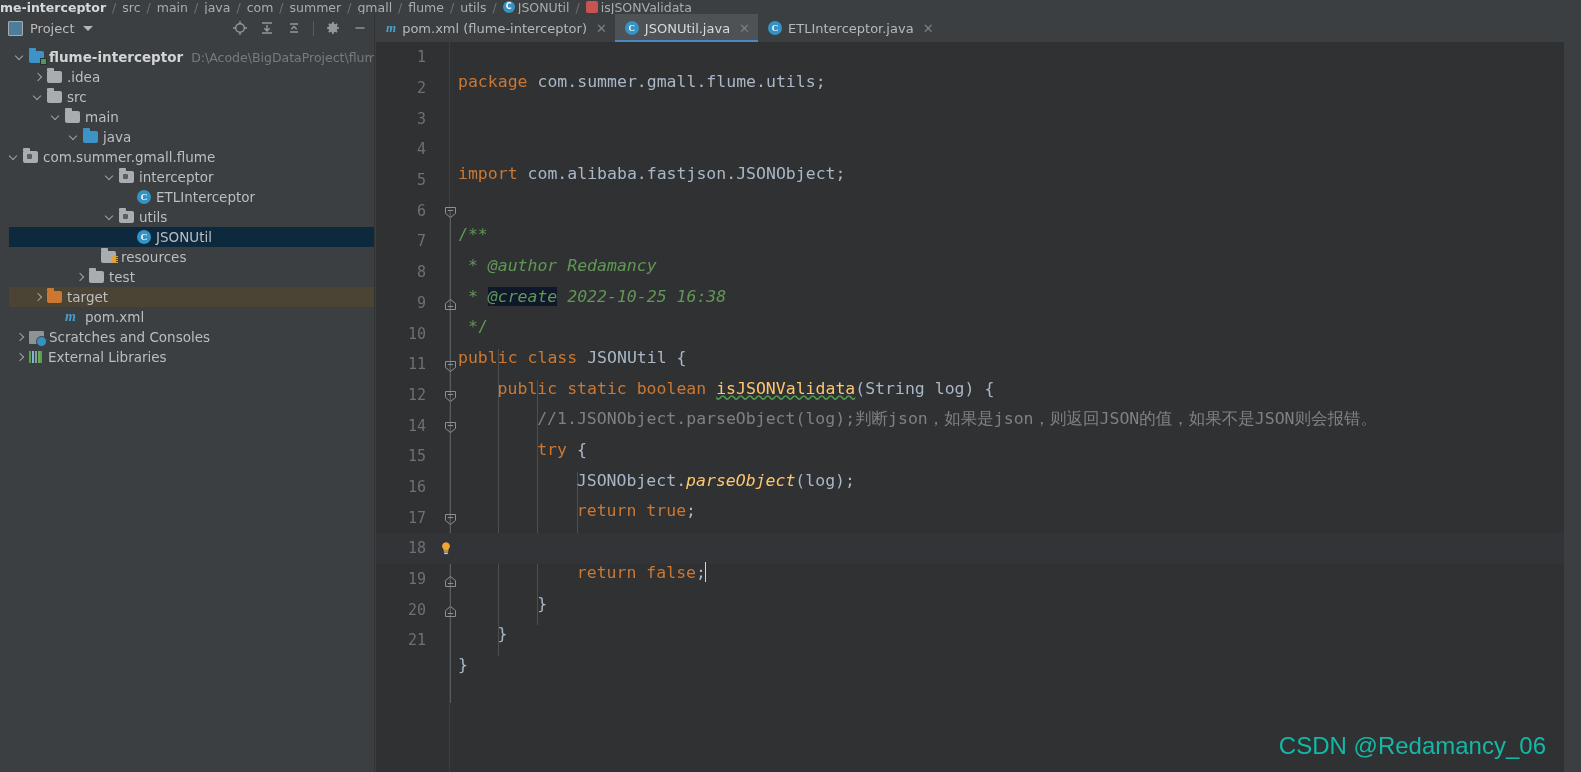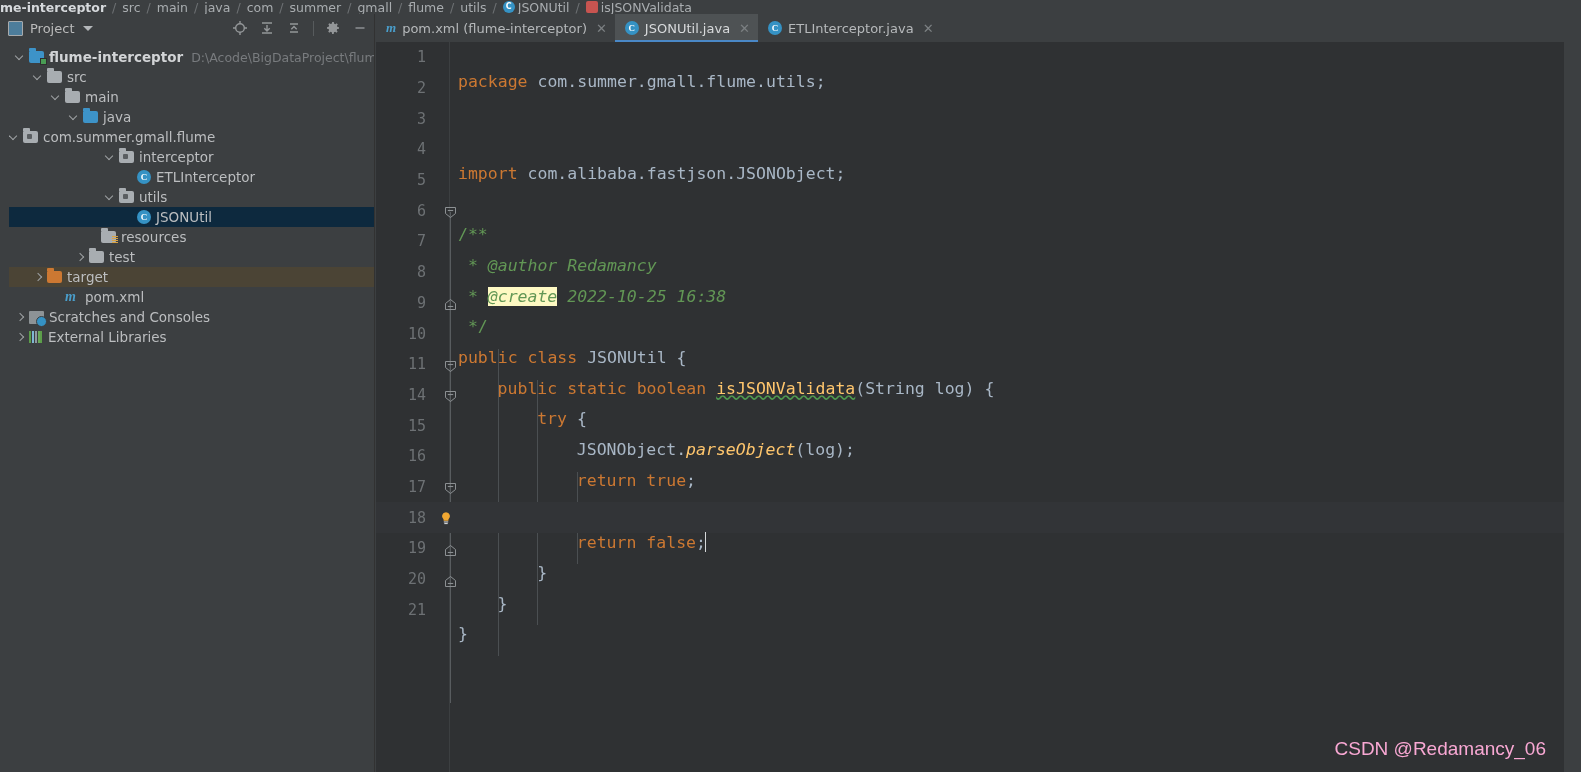--- a/index.html
+++ b/index.html
@@ -176,35 +176,35 @@
   }
   .code-text {
     position: absolute; left: 82px; white-space: pre; color: #a9b7c6;
     letter-spacing: 0px;
     margin-top: 48px;
   }
   .kw { color: #cc7832; }
   .cmt { color: #808080; }
   .jdoc { color: #629755; }
   .jtag { color: #629755; font-style: italic; }
-  .jtag-hl { background: #fef9c3; }
+  .jtag-hl { background: #0f172a; }
   .ital { font-style: italic; }
   .cls-n { color: #a9b7c6; }
   .mth { color: #ffc66d; }
   .typo { text-decoration: underline wavy #4f9a4f; text-decoration-skip-ink: none; }
 
   .indent-guide {
     position: absolute; top: 0; bottom: 0; width: 1px; background: #4b4f52;
   }
   .fold-line {
     position: absolute; left: 74px; width: 1px; background: #585c5f;
   }
   .watermark {
     position: absolute; right: 18px; bottom: 12px;
-    font-size: 19px; color: #f9a8d4;
+    font-size: 24px; color: #14b8a6;
     font-family: "Liberation Sans", sans-serif;
   }
 </style>
 </head>
 <body>
 
 <div id="app">
 
   <div class="breadcrumb-bar" id="crumbs">
       <span class="crumb bold">me-interceptor</span>
@@ -274,20 +274,27 @@
           <span class="arrow d"></span>
           <span class="ico">
             <span class="folder blue">
               <span class="badge"></span>
             </span>
           </span>
           <span class="lbl bold">flume-interceptor</span>
           <span class="path">D:\Acode\BigDataProject\flume-interce</span>
         </div>
         <div class="row" style="padding-left:24px">
+          <span class="arrow r"></span>
+          <span class="ico">
+            <span class="folder"></span>
+          </span>
+          <span class="lbl">.idea</span>
+        </div>
+        <div class="row" style="padding-left:24px">
           <span class="arrow d"></span>
           <span class="ico">
             <span class="folder"></span>
           </span>
           <span class="lbl">src</span>
         </div>
         <div class="row" style="padding-left:42px">
           <span class="arrow d"></span>
           <span class="ico">
             <span class="folder"></span>
@@ -463,20 +470,28 @@
             <span class="ln">10</span>
             <span class="code-text" style="left:82px"><span class="kw">public</span> <span class="kw">class</span> <span class="cls-n">JSONUtil</span> {</span>
           </div>
           <div class="cline">
             <span class="ln">11</span>
             <span class="fold"><svg width="13" height="13" viewBox="0 0 13 13">
                 <path d="M1.5 1.5h10v6l-5 4-5-4z" fill="none" stroke="#8c9093" stroke-width="1"></path>
                 <path d="M3.8 4.5h5.4" stroke="#8c9093" stroke-width="1.1"></path>
               </svg></span>
             <span class="code-text" style="left:121.6px"><span class="kw">public</span> <span class="kw">static</span> <span class="kw">boolean</span> <span class="mth typo">isJSONValidata</span>(<span class="cls-n">String</span> log) {</span>
+          </div>
+          <div class="cline">
+            <span class="ln">12</span>
+            <span class="fold"><svg width="13" height="13" viewBox="0 0 13 13">
+                <path d="M1.5 1.5h10v6l-5 4-5-4z" fill="none" stroke="#8c9093" stroke-width="1"></path>
+                <path d="M3.8 4.5h5.4" stroke="#8c9093" stroke-width="1.1"></path>
+              </svg></span>
+            <span class="code-text" style="left:161.2px"><span class="cmt">//1.JSONObject.parseObject(log);判断json，如果是json，则返回JSON的值，如果不是JSON则会报错。</span></span>
           </div>
           <div class="cline">
             <span class="ln">14</span>
             <span class="fold"><svg width="13" height="13" viewBox="0 0 13 13">
                 <path d="M1.5 1.5h10v6l-5 4-5-4z" fill="none" stroke="#8c9093" stroke-width="1"></path>
                 <path d="M3.8 4.5h5.4" stroke="#8c9093" stroke-width="1.1"></path>
               </svg></span>
             <span class="code-text" style="left:161.2px"><span class="kw">try</span> {</span>
           </div>
           <div class="cline">

